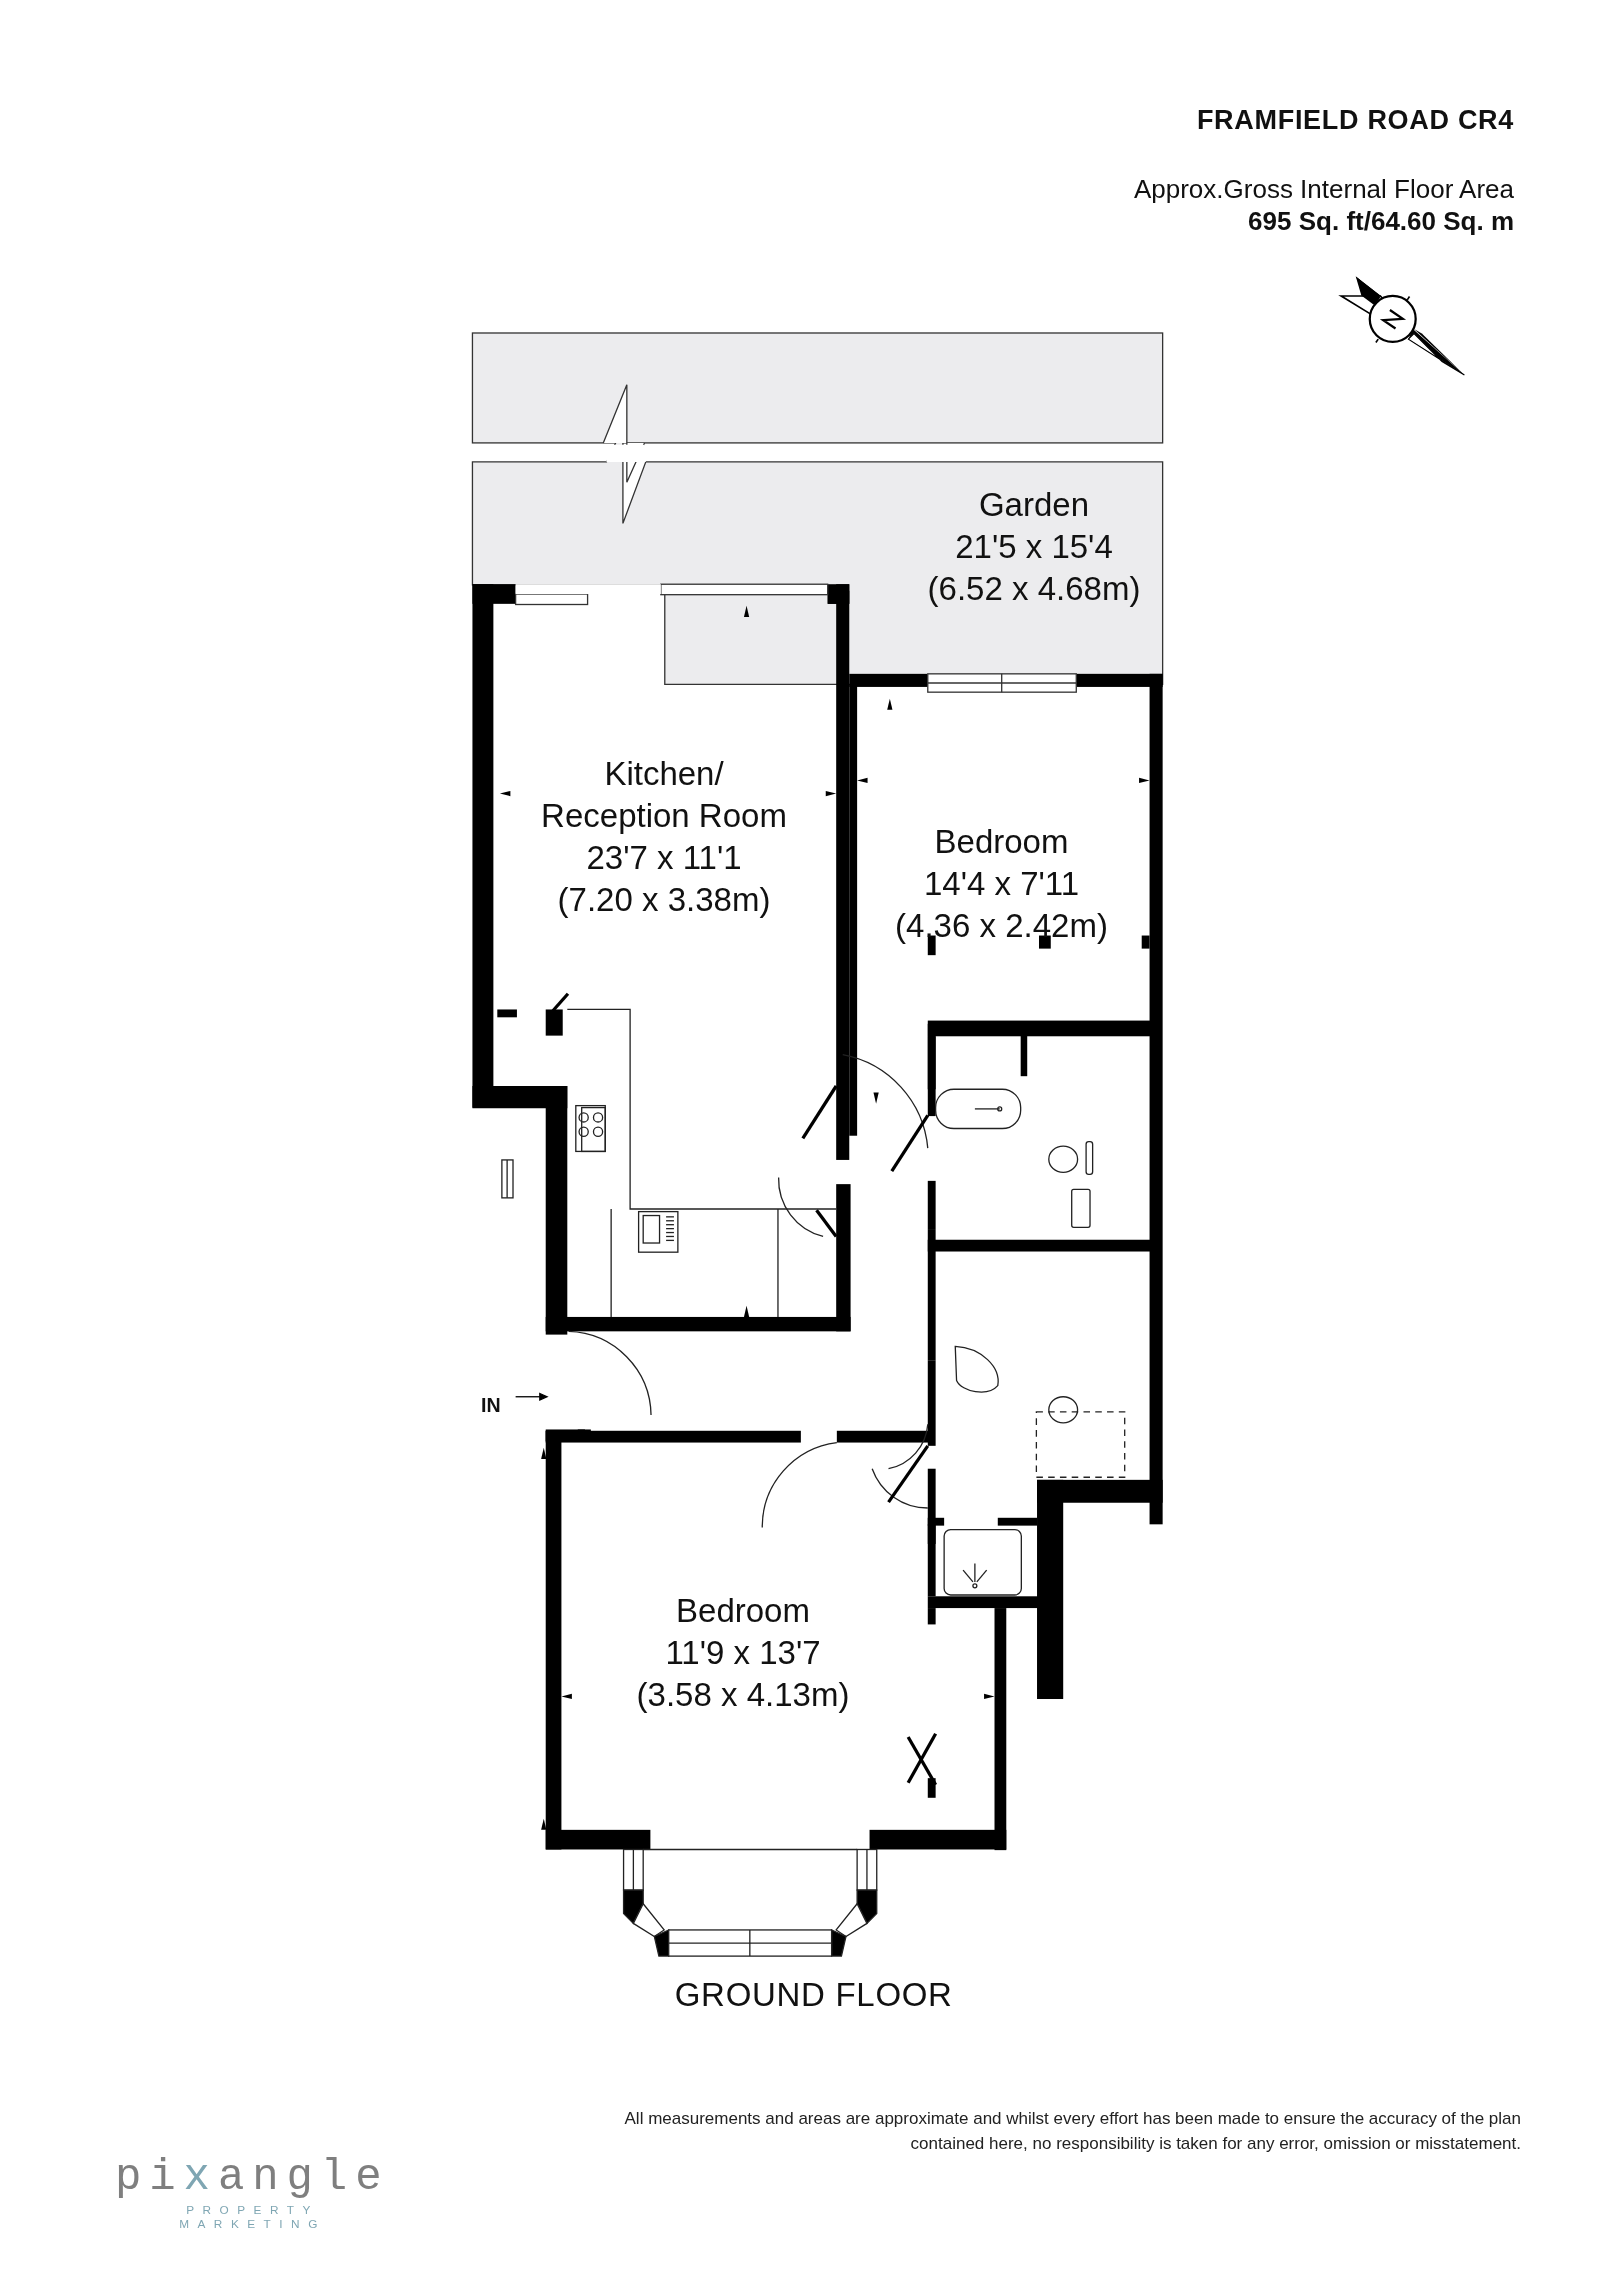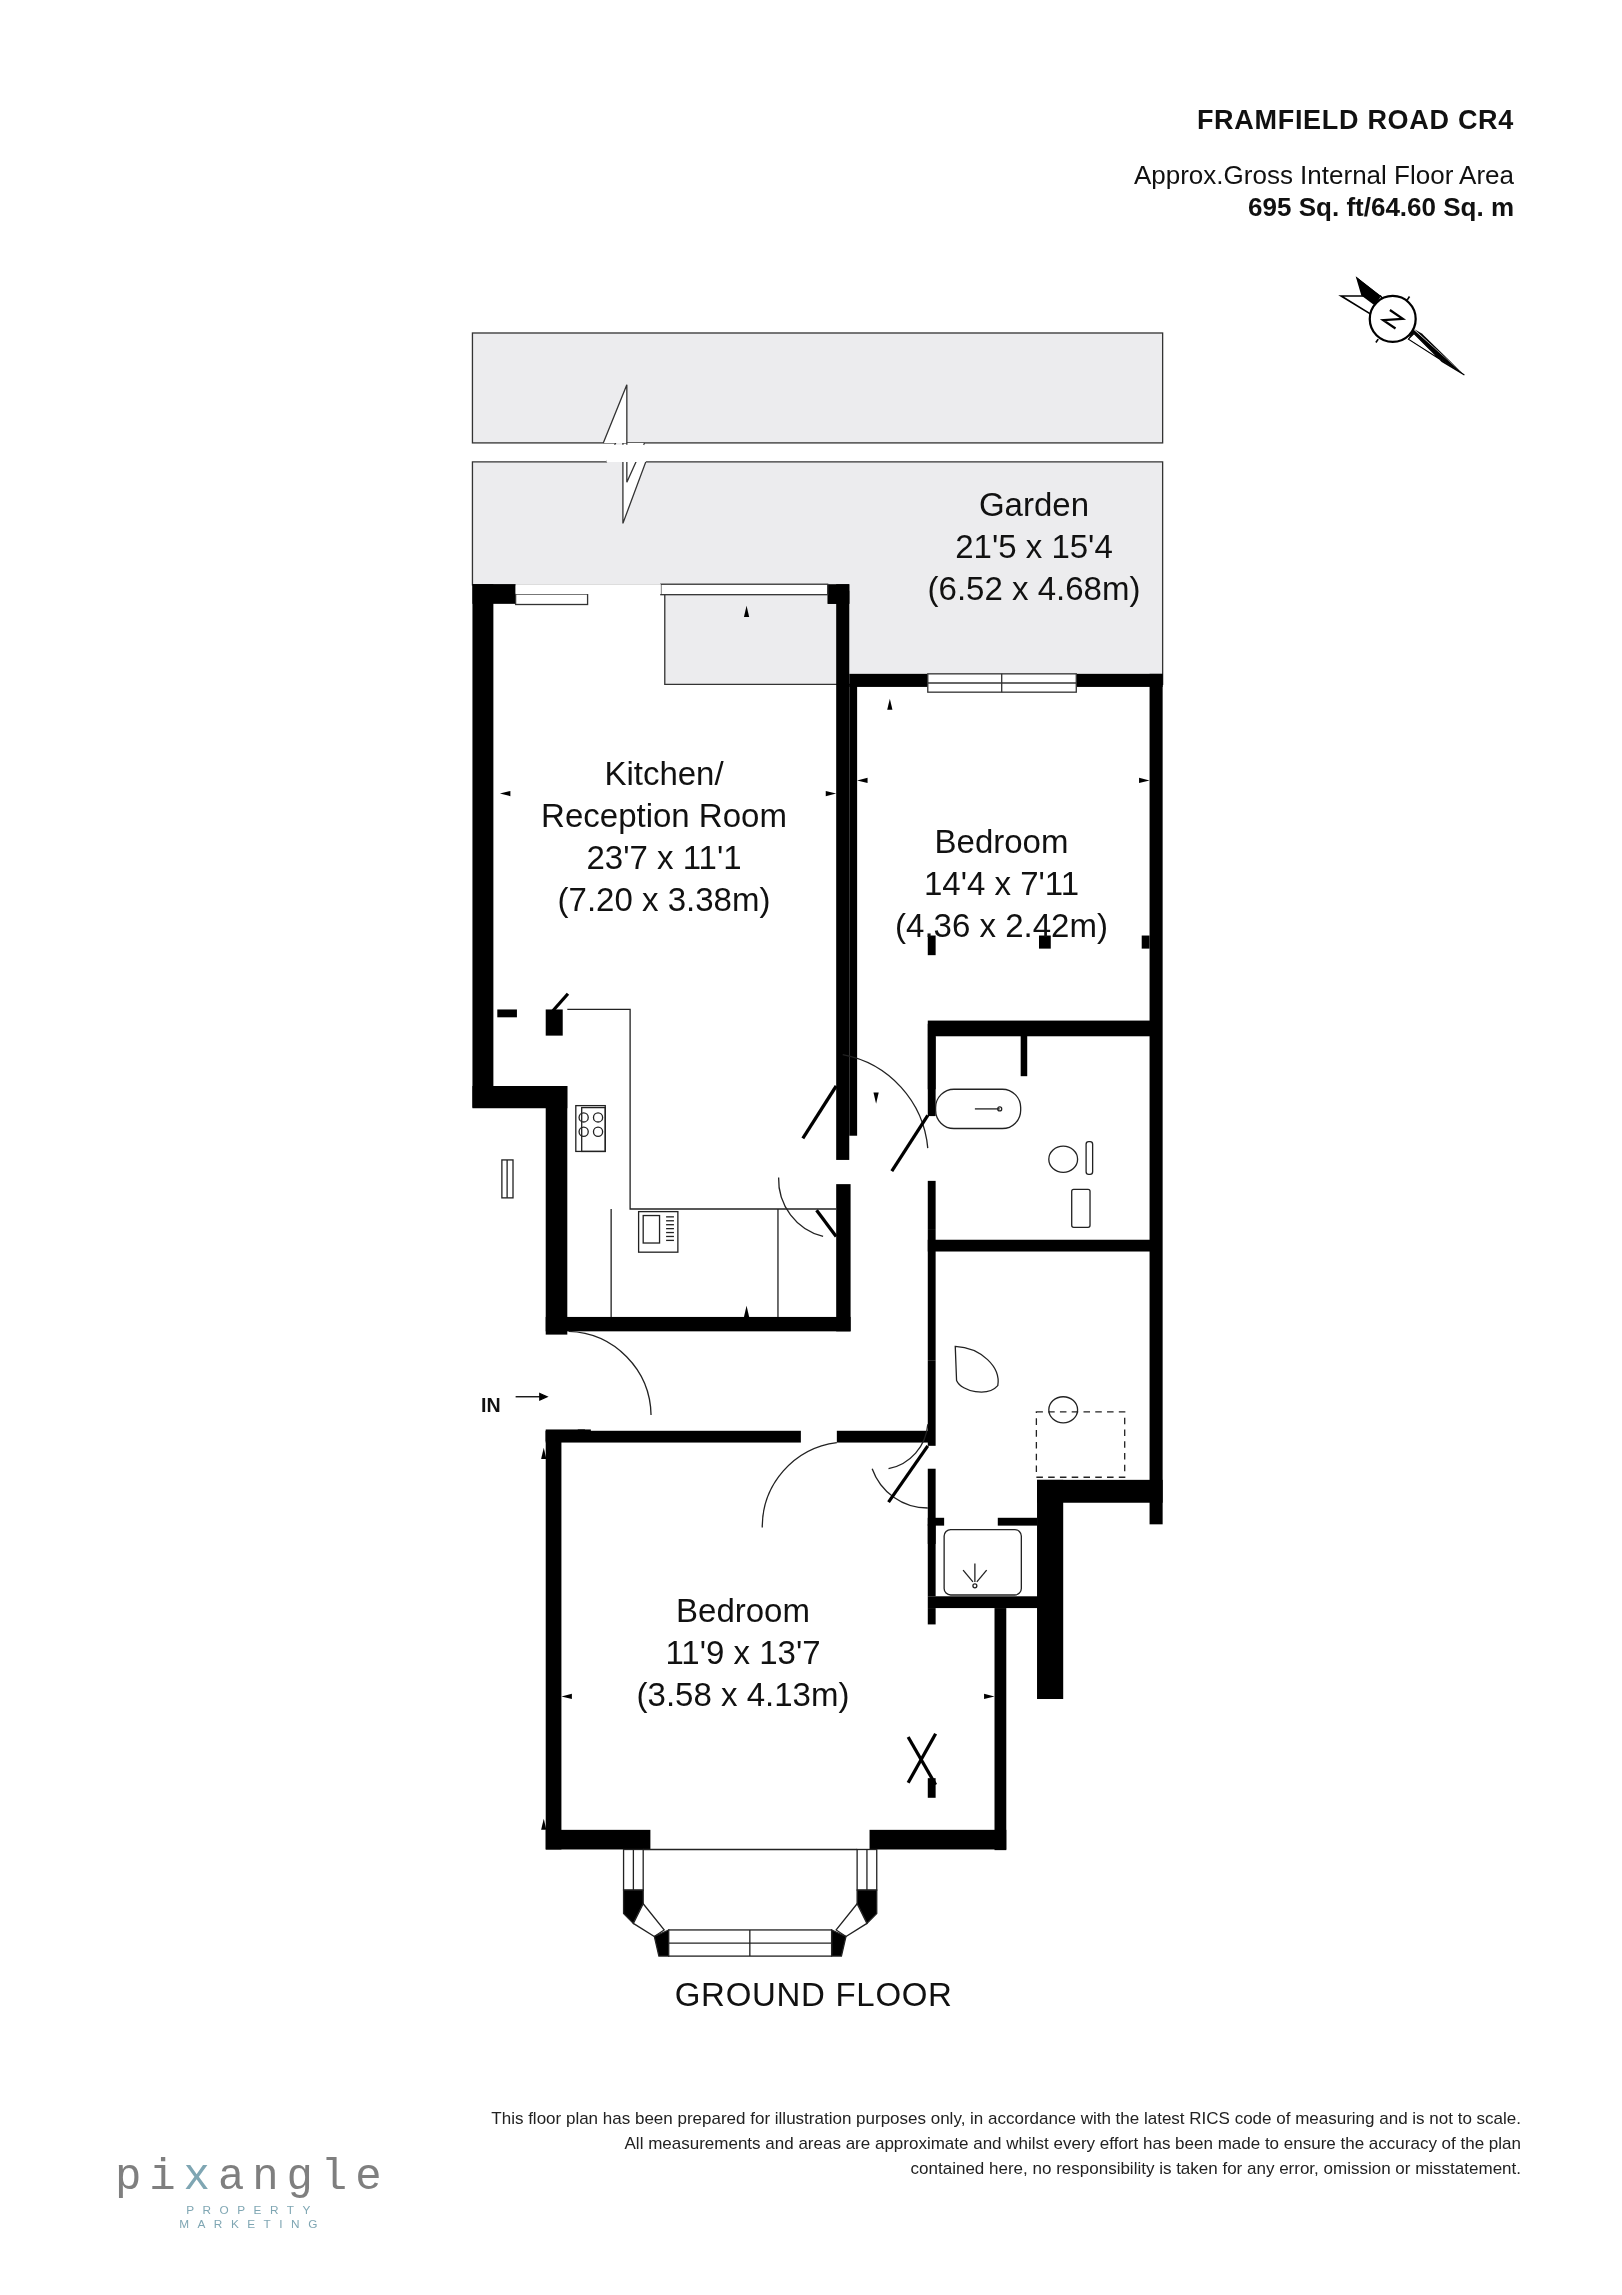--- a/index.html
+++ b/index.html
@@ -1,20 +1,20 @@
 <!DOCTYPE html>
 <html style="font-size:10.5px"><head>
 <meta charset="utf-8">
 <style>
   html, body { margin:0; padding:0; background:#ffffff; }
   body { width:1622px; height:2295px; position:relative; overflow:hidden;
          font-family:"Liberation Sans", "DejaVu Sans", sans-serif; color:#111; }
   .header { position:absolute; right:108px; top:105px; text-align:right; }
   .title { font-size:27px; font-weight:bold; letter-spacing:0.7px; margin:0; }
-  .area-label { font-size:26px; margin-top:24px; }
+  .area-label { font-size:26px; margin-top:38px; }
   .area-value { font-size:26px; font-weight:bold; margin-top:1.3px; }
   .compass { position:absolute; left:1302px; top:258px; width:196px; height:151px; }
   .plan { position:absolute; left:0; top:0; width:1622px; height:2295px; }
   .room-label { position:absolute; text-align:center; font-size:33px; line-height:42px; color:#111; }
   .in-label { position:absolute; left:481px; top:1394px; font-size:19.6px; font-weight:bold; }
   .floor-label { position:absolute; left:0; width:1622px; text-align:center; top:1976px;
                  font-size:33px; letter-spacing:0.7px; padding-left:4px; }
   .floor-label span { position:relative; left:-1.3px; }
   .footer { position:absolute; right:101px; top:2106px; text-align:right; font-size:17px; line-height:25px; color:#222; }
   .footer .copy { margin-bottom:5.2px; }
@@ -272,21 +272,20 @@
   <div>(3.58 x 4.13m)</div>
 </div>
 
 <div class="in-label">IN</div>
 
 <div class="floor-label">
   <span>GROUND FLOOR</span>
 </div>
 
 <div class="footer">
-  <div>This floor plan has been prepared for illustration purposes only, in accordance with the latest RICS code of measuring and is not to scale.</div>
   <div>All measurements and areas are approximate and whilst every effort has been made to ensure the accuracy of the plan</div>
   <div>contained here, no responsibility is taken for any error, omission or misstatement.</div>
 </div>
 
 <div class="logo">
   <div class="logo-word"><span>pi</span><span class="x">x</span><span>angle</span></div>
   <div class="logo-sub">PROPERTY MARKETING</div>
 </div>
 
 

